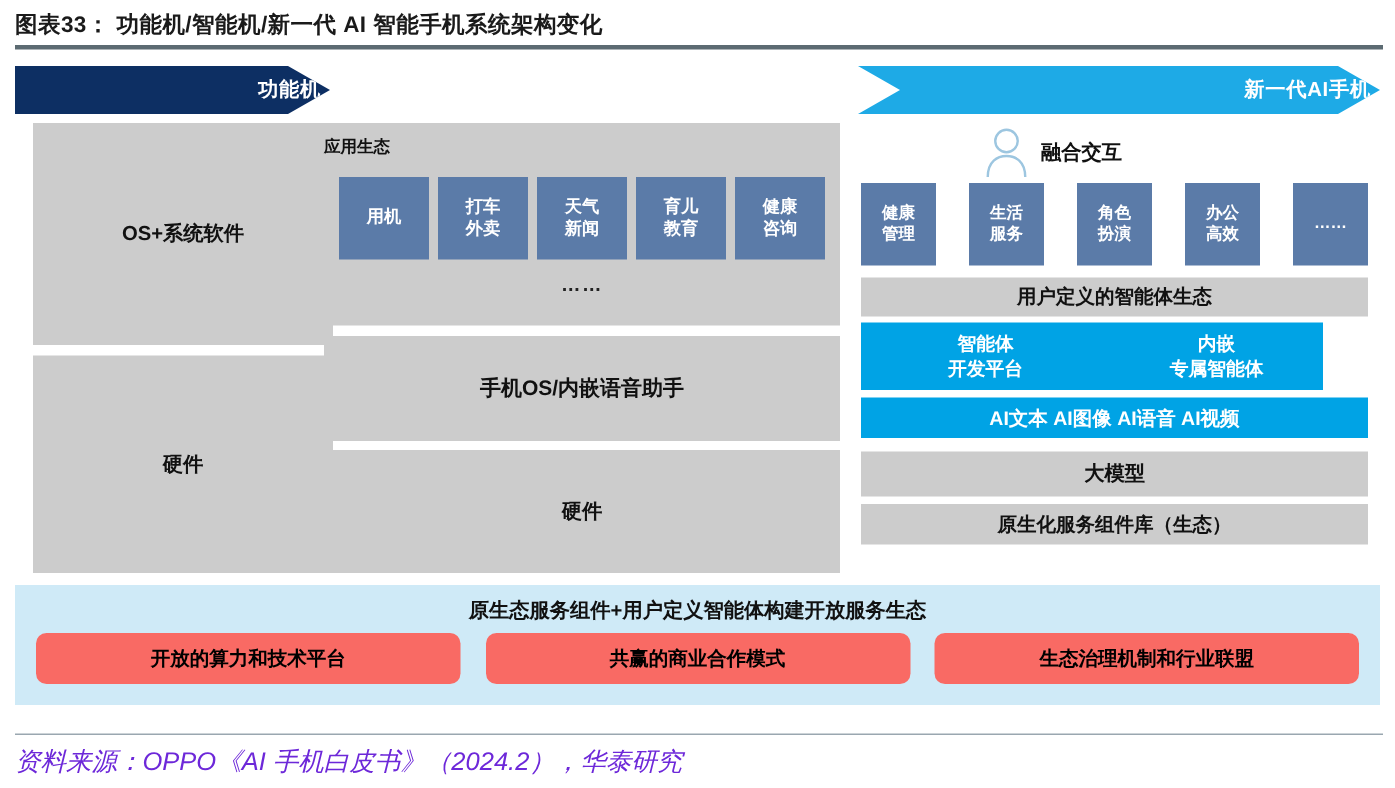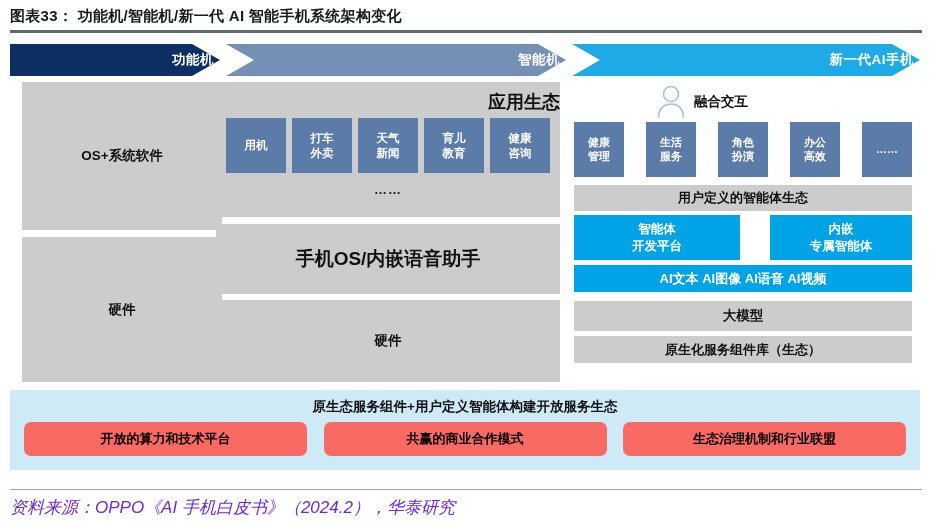--- a/index.html
+++ b/index.html
@@ -32,38 +32,38 @@
   .colC{left:556px;width:354px;background:#ffffff;}
 
   .gray{background:#cccccc;display:flex;align-items:center;justify-content:center;color:#111;font-weight:bold;}
 
   
   .a1{position:absolute;left:0;top:0;width:200px;height:148px;font-size:13.5px;}
   .a2{position:absolute;left:0;top:155px;width:200px;height:145px;font-size:13.5px;}
 
   
   .b-apps{position:absolute;left:0;top:0;width:344px;height:135px;background:#cccccc;}
-  .b-apps .hd{position:absolute;left:0;top:8px;width:344px;text-align:right;font-size:18px;font-weight:bold;color:#111;}
+  .b-apps .hd{position:absolute;left:0;top:8px;width:344px;text-align:left;font-size:11px;font-weight:bold;color:#111;}
   .tile-row{position:absolute;left:10px;top:36px;width:324px;height:55px;display:flex;justify-content:space-between;}
   .tile{width:60px;height:55px;background:#5b7ba8;color:#fff;font-size:11.5px;font-weight:bold;display:flex;flex-direction:column;align-items:center;justify-content:center;line-height:1.25;text-align:center;}
   .dots{position:absolute;left:0;top:100px;width:344px;text-align:center;font-size:13px;font-weight:bold;color:#222;letter-spacing:1px;}
 
-  .b2{position:absolute;left:0;top:142px;width:344px;height:70px;font-size:19px;}
+  .b2{position:absolute;left:0;top:142px;width:344px;height:70px;font-size:14px;}
   .b3{position:absolute;left:0;top:218px;width:344px;height:82px;font-size:13.5px;}
 
   
   .fusion{position:absolute;left:90px;top:0px;height:40px;display:flex;align-items:center;gap:8px;}
   .person-ico{width:30px;height:34px;display:block;}
   .fusion-label{font-size:13.5px;font-weight:bold;color:#111;}
 
   .ctile-row{position:absolute;left:8px;top:40px;width:338px;height:55px;display:flex;justify-content:space-between;}
   .ctile{width:50px;height:55px;background:#5b7ba8;color:#fff;font-size:11px;font-weight:bold;display:flex;flex-direction:column;align-items:center;justify-content:center;line-height:1.25;text-align:center;}
 
   .c-user{position:absolute;left:8px;top:103px;width:338px;height:26px;font-size:13px;}
-  .cyan-row{position:absolute;left:8px;top:133px;width:338px;height:45px;display:flex;justify-content:space-between;}
+  .cyan-row{position:absolute;left:8px;top:133px;width:338px;height:45px;display:flex;justify-content:flex-start;}
   .cyan{background:#00a3e5;color:#fff;font-weight:bold;font-size:12.5px;display:flex;flex-direction:column;align-items:center;justify-content:center;line-height:1.3;text-align:center;}
   .cy1{width:166px;height:45px;}
   .cy2{width:142px;height:45px;}
   .c-ai{position:absolute;left:8px;top:183px;width:338px;height:27px;background:#00a3e5;color:#fff;font-weight:bold;font-size:13px;display:flex;align-items:center;justify-content:center;}
   .c-big{position:absolute;left:8px;top:219px;width:338px;height:30px;font-size:13.5px;}
   .c-native{position:absolute;left:8px;top:254px;width:338px;height:27px;font-size:13px;}
 
   
   .bottom{position:absolute;left:10px;top:390px;width:910px;height:80px;background:#cfeaf7;}
   .bottom-hd{position:absolute;left:0;top:8px;width:910px;text-align:center;font-size:13.5px;font-weight:bold;color:#111;}
@@ -80,23 +80,20 @@
 <div class="page">
 
   <div class="title-row">
     <div class="title-text">图表33： 功能机/智能机/新一代 AI 智能手机系统架构变化</div>
   </div>
   <div class="title-rule"></div>
 
   <div class="banner">
     <div class="chev c1">
       <span>功能机</span>
-    </div>
-    <div class="chev c2">
-      <span>智能机</span>
     </div>
     <div class="chev c3">
       <span>新一代AI手机</span>
     </div>
   </div>
 
   <div class="cols">
 
     <div class="col colA">
       <div class="gray a1">OS+系统软件</div>

